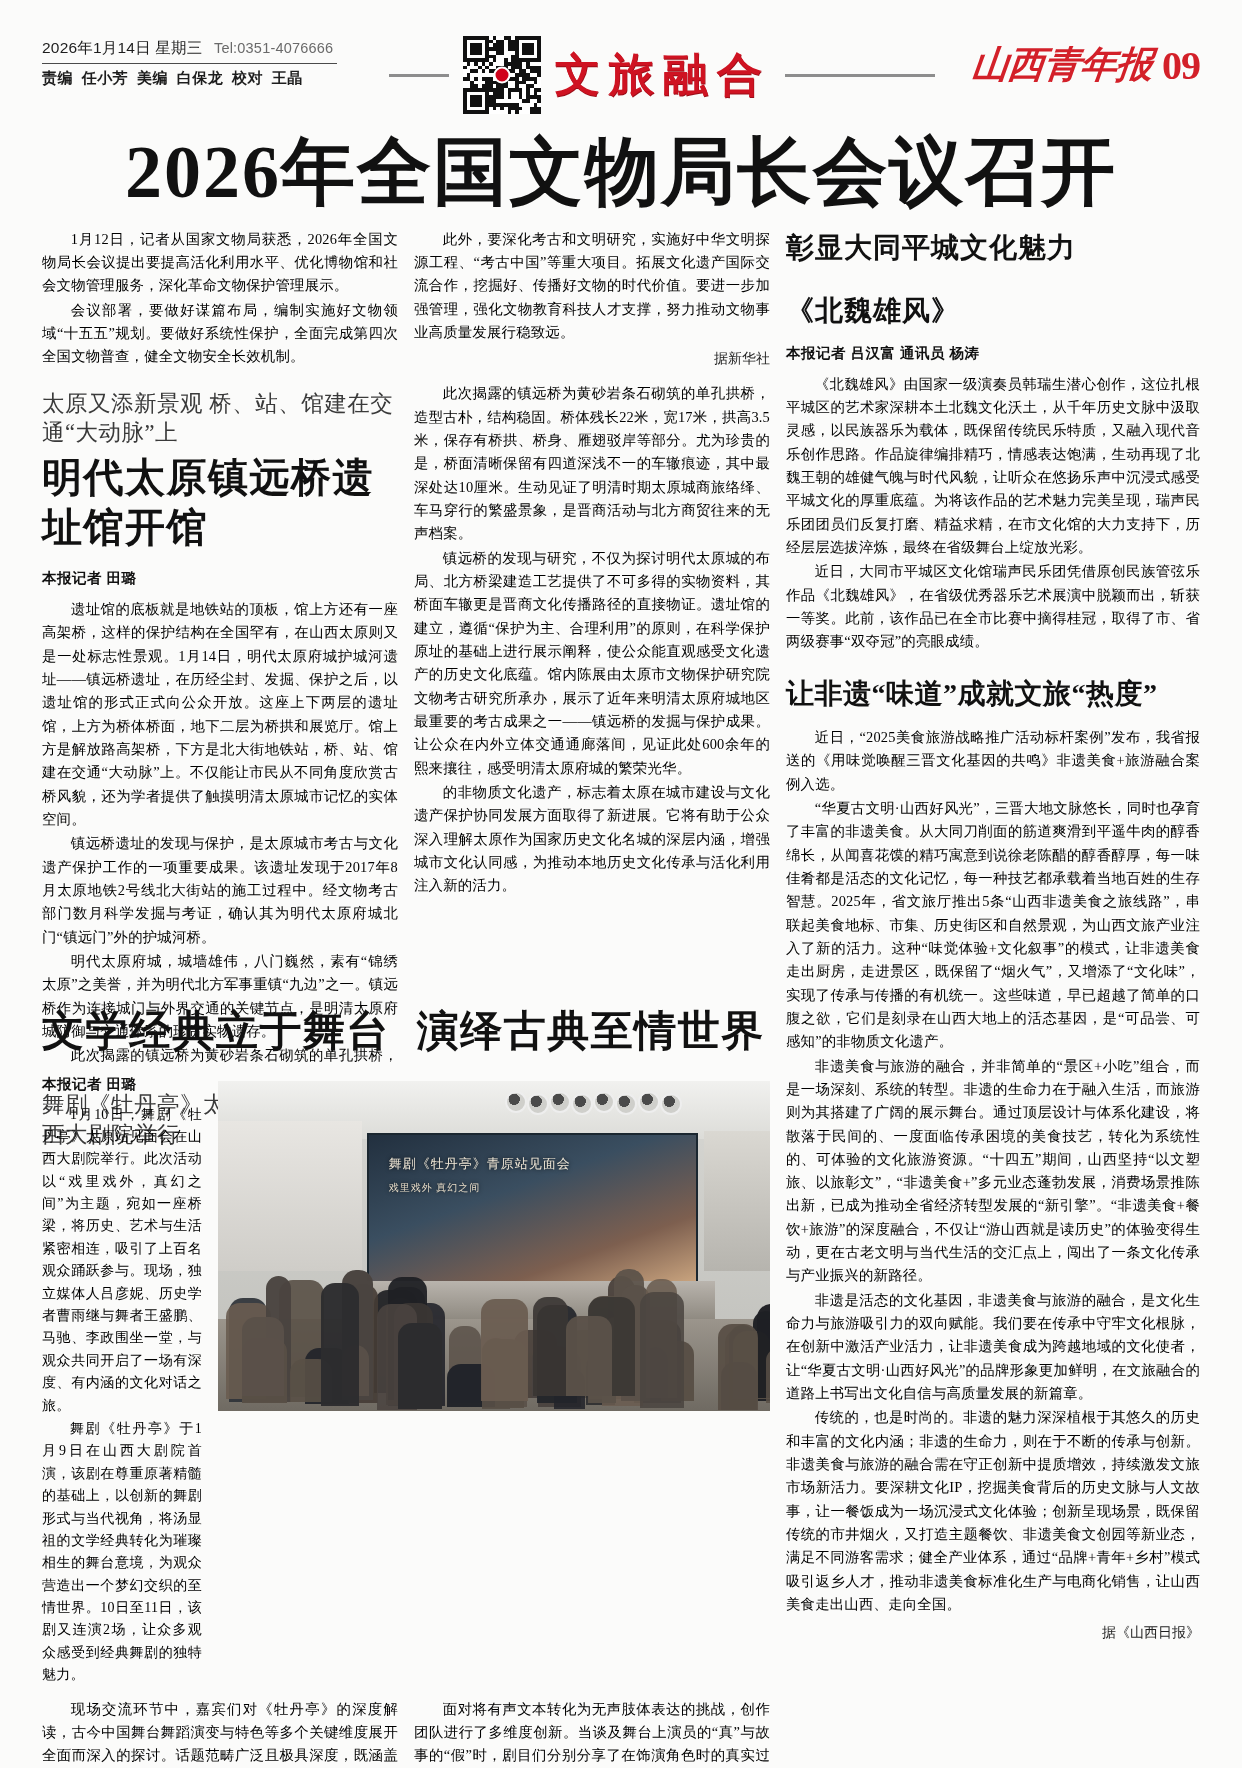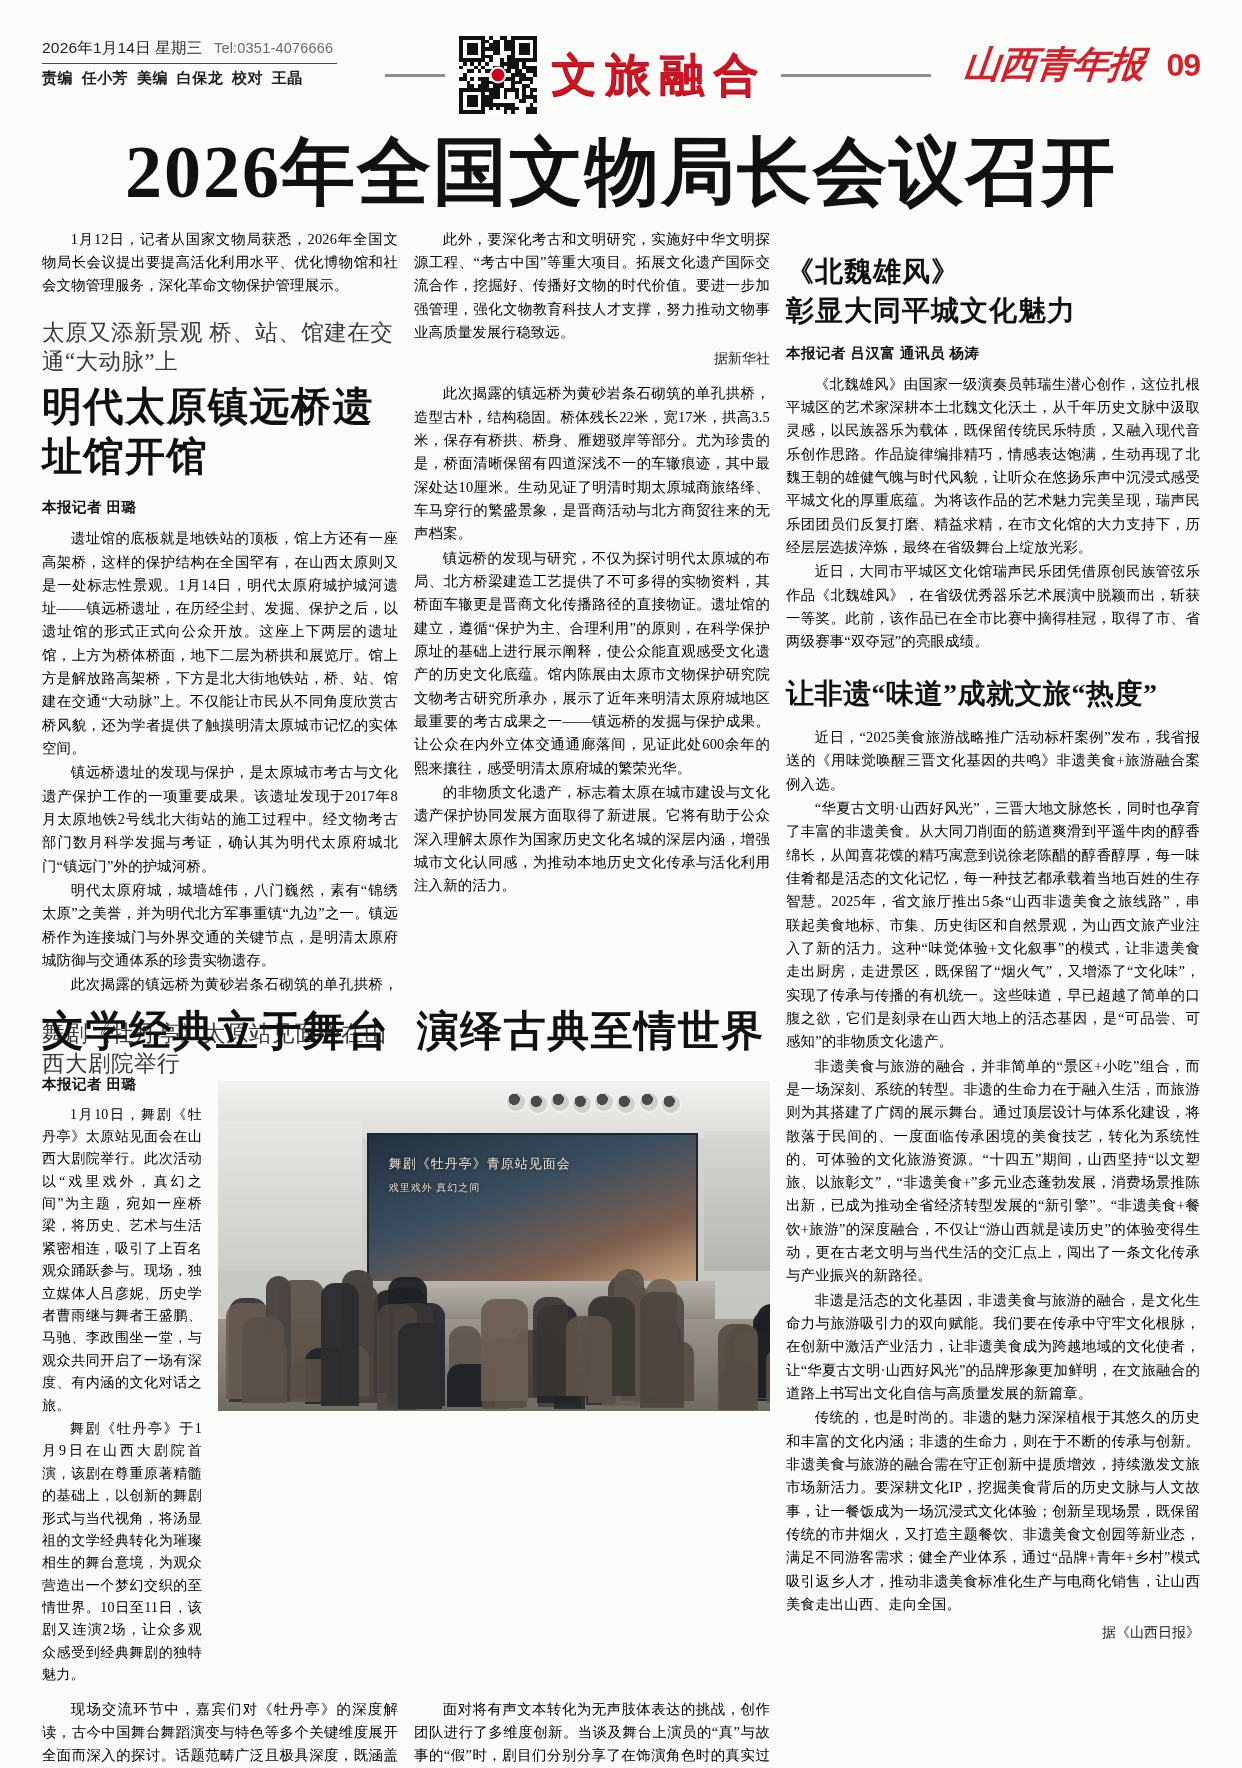--- a/index.html
+++ b/index.html
@@ -121,26 +121,25 @@
     font-family: "Liberation Serif", serif;
     font-size: 37px;
     font-weight: bold;
     font-style: italic;
     color: #d32029;
     letter-spacing: -1px;
     white-space: nowrap;
     transform: skewX(-6deg);
   }
   .mh-pageno {
-    font-family: Liberation Sans, sans-serif;
-    font-size: 32px;
+    font-family: Liberation Serif, serif;
+    font-size: 40px;
     font-weight: bold;
     color: #d32029;
     letter-spacing: -1px;
-    margin-left: 12px;
   }
 
   
   .lead-headline {
     text-align: center;
     font-family: "Liberation Serif", serif;
     font-weight: bold;
     font-size: 74px;
     letter-spacing: 2px;
     line-height: 1.05;
@@ -591,20 +590,21 @@
       <div class="mh-pageno">09</div>
     </div>
   </div>
 
   <div class="lead-headline">2026年全国文物局长会议召开</div>
 
   <div class="body-grid">
 
     <div class="col">
       <p class="bt">1月12日，记者从国家文物局获悉，2026年全国文物局长会议提出要提高活化利用水平、优化博物馆和社会文物管理服务，深化革命文物保护管理展示。</p>
+      <p class="bt">会议部署，要做好谋篇布局，编制实施好文物领域“十五五”规划。要做好系统性保护，全面完成第四次全国文物普查，健全文物安全长效机制。</p>
 
       <div class="shoulder">太原又添新景观  桥、站、馆建在交通“大动脉”上</div>
       <div class="bigtitle">明代太原镇远桥遗址馆开馆</div>
       <div class="byline">本报记者  田璐</div>
 
       <p class="bt">遗址馆的底板就是地铁站的顶板，馆上方还有一座高架桥，这样的保护结构在全国罕有，在山西太原则又是一处标志性景观。1月14日，明代太原府城护城河遗址——镇远桥遗址，在历经尘封、发掘、保护之后，以遗址馆的形式正式向公众开放。这座上下两层的遗址馆，上方为桥体桥面，地下二层为桥拱和展览厅。馆上方是解放路高架桥，下方是北大街地铁站，桥、站、馆建在交通“大动脉”上。不仅能让市民从不同角度欣赏古桥风貌，还为学者提供了触摸明清太原城市记忆的实体空间。</p>
       <p class="bt">镇远桥遗址的发现与保护，是太原城市考古与文化遗产保护工作的一项重要成果。该遗址发现于2017年8月太原地铁2号线北大街站的施工过程中。经文物考古部门数月科学发掘与考证，确认其为明代太原府城北门“镇远门”外的护城河桥。</p>
       <p class="bt">明代太原府城，城墙雄伟，八门巍然，素有“锦绣太原”之美誉，并为明代北方军事重镇“九边”之一。镇远桥作为连接城门与外界交通的关键节点，是明清太原府城防御与交通体系的珍贵实物遗存。</p>
       <p class="bt" style="max-height:26px;overflow:hidden;">此次揭露的镇远桥为黄砂岩条石砌筑的单孔拱桥，造型古朴，结构稳固。桥体残长22米，宽17米，拱高3.5米，保存有桥拱、桥身、雁翅驳岸等部分。尤为珍贵的是，桥面清晰保留有四道深浅不一的车辙痕迹，其中最深处达10厘米。生动见证了明清时期太原城商旅络绎、车马穿行的繁盛景象，是晋商活动与北方商贸往来的无声档案。</p>
 
@@ -620,22 +620,22 @@
       <div class="hsep"></div>
 
       <p class="bt">此次揭露的镇远桥为黄砂岩条石砌筑的单孔拱桥，造型古朴，结构稳固。桥体残长22米，宽17米，拱高3.5米，保存有桥拱、桥身、雁翅驳岸等部分。尤为珍贵的是，桥面清晰保留有四道深浅不一的车辙痕迹，其中最深处达10厘米。生动见证了明清时期太原城商旅络绎、车马穿行的繁盛景象，是晋商活动与北方商贸往来的无声档案。</p>
       <p class="bt">镇远桥的发现与研究，不仅为探讨明代太原城的布局、北方桥梁建造工艺提供了不可多得的实物资料，其桥面车辙更是晋商文化传播路径的直接物证。遗址馆的建立，遵循“保护为主、合理利用”的原则，在科学保护原址的基础上进行展示阐释，使公众能直观感受文化遗产的历史文化底蕴。馆内陈展由太原市文物保护研究院文物考古研究所承办，展示了近年来明清太原府城地区最重要的考古成果之一——镇远桥的发掘与保护成果。让公众在内外立体交通通廊落间，见证此处600余年的熙来攘往，感受明清太原府城的繁荣光华。</p>
       <p class="bt">的非物质文化遗产，标志着太原在城市建设与文化遗产保护协同发展方面取得了新进展。它将有助于公众深入理解太原作为国家历史文化名城的深层内涵，增强城市文化认同感，为推动本地历史文化传承与活化利用注入新的活力。</p>
     </div>
 
     <div class="colsep"></div>
 
     <div class="col">
+      <div class="rtitle1" style="margin-top:2px;">彰显大同平城文化魅力</div>
       <div class="rtitle1">《北魏雄风》</div>
-      <div class="rtitle1" style="margin-top:2px;">彰显大同平城文化魅力</div>
       <div class="byline" style="margin-top:14px;">本报记者  吕汉富  通讯员  杨涛</div>
 
       <p class="bt">《北魏雄风》由国家一级演奏员韩瑞生潜心创作，这位扎根平城区的艺术家深耕本土北魏文化沃土，从千年历史文脉中汲取灵感，以民族器乐为载体，既保留传统民乐特质，又融入现代音乐创作思路。作品旋律编排精巧，情感表达饱满，生动再现了北魏王朝的雄健气魄与时代风貌，让听众在悠扬乐声中沉浸式感受平城文化的厚重底蕴。为将该作品的艺术魅力完美呈现，瑞声民乐团团员们反复打磨、精益求精，在市文化馆的大力支持下，历经层层选拔淬炼，最终在省级舞台上绽放光彩。</p>
       <p class="bt">近日，大同市平城区文化馆瑞声民乐团凭借原创民族管弦乐作品《北魏雄风》，在省级优秀器乐艺术展演中脱颖而出，斩获一等奖。此前，该作品已在全市比赛中摘得桂冠，取得了市、省两级赛事“双夺冠”的亮眼成绩。</p>
 
       <div class="rtitle2">让非遗“味道”成就文旅“热度”</div>
 
       <p class="bt">近日，“2025美食旅游战略推广活动标杆案例”发布，我省报送的《用味觉唤醒三晋文化基因的共鸣》非遗美食+旅游融合案例入选。</p>
       <p class="bt">“华夏古文明·山西好风光”，三晋大地文脉悠长，同时也孕育了丰富的非遗美食。从大同刀削面的筋道爽滑到平遥牛肉的醇香绵长，从闻喜花馍的精巧寓意到说徐老陈醋的醇香醇厚，每一味佳肴都是活态的文化记忆，每一种技艺都承载着当地百姓的生存智慧。2025年，省文旅厅推出5条“山西非遗美食之旅线路”，串联起美食地标、市集、历史街区和自然景观，为山西文旅产业注入了新的活力。这种“味觉体验+文化叙事”的模式，让非遗美食走出厨房，走进景区，既保留了“烟火气”，又增添了“文化味”，实现了传承与传播的有机统一。这些味道，早已超越了简单的口腹之欲，它们是刻录在山西大地上的活态基因，是“可品尝、可感知”的非物质文化遗产。</p>
       <p class="bt">非遗美食与旅游的融合，并非简单的“景区+小吃”组合，而是一场深刻、系统的转型。非遗的生命力在于融入生活，而旅游则为其搭建了广阔的展示舞台。通过顶层设计与体系化建设，将散落于民间的、一度面临传承困境的美食技艺，转化为系统性的、可体验的文化旅游资源。“十四五”期间，山西坚持“以文塑旅、以旅彰文”，“非遗美食+”多元业态蓬勃发展，消费场景推陈出新，已成为推动全省经济转型发展的“新引擎”。“非遗美食+餐饮+旅游”的深度融合，不仅让“游山西就是读历史”的体验变得生动，更在古老文明与当代生活的交汇点上，闯出了一条文化传承与产业振兴的新路径。</p>

